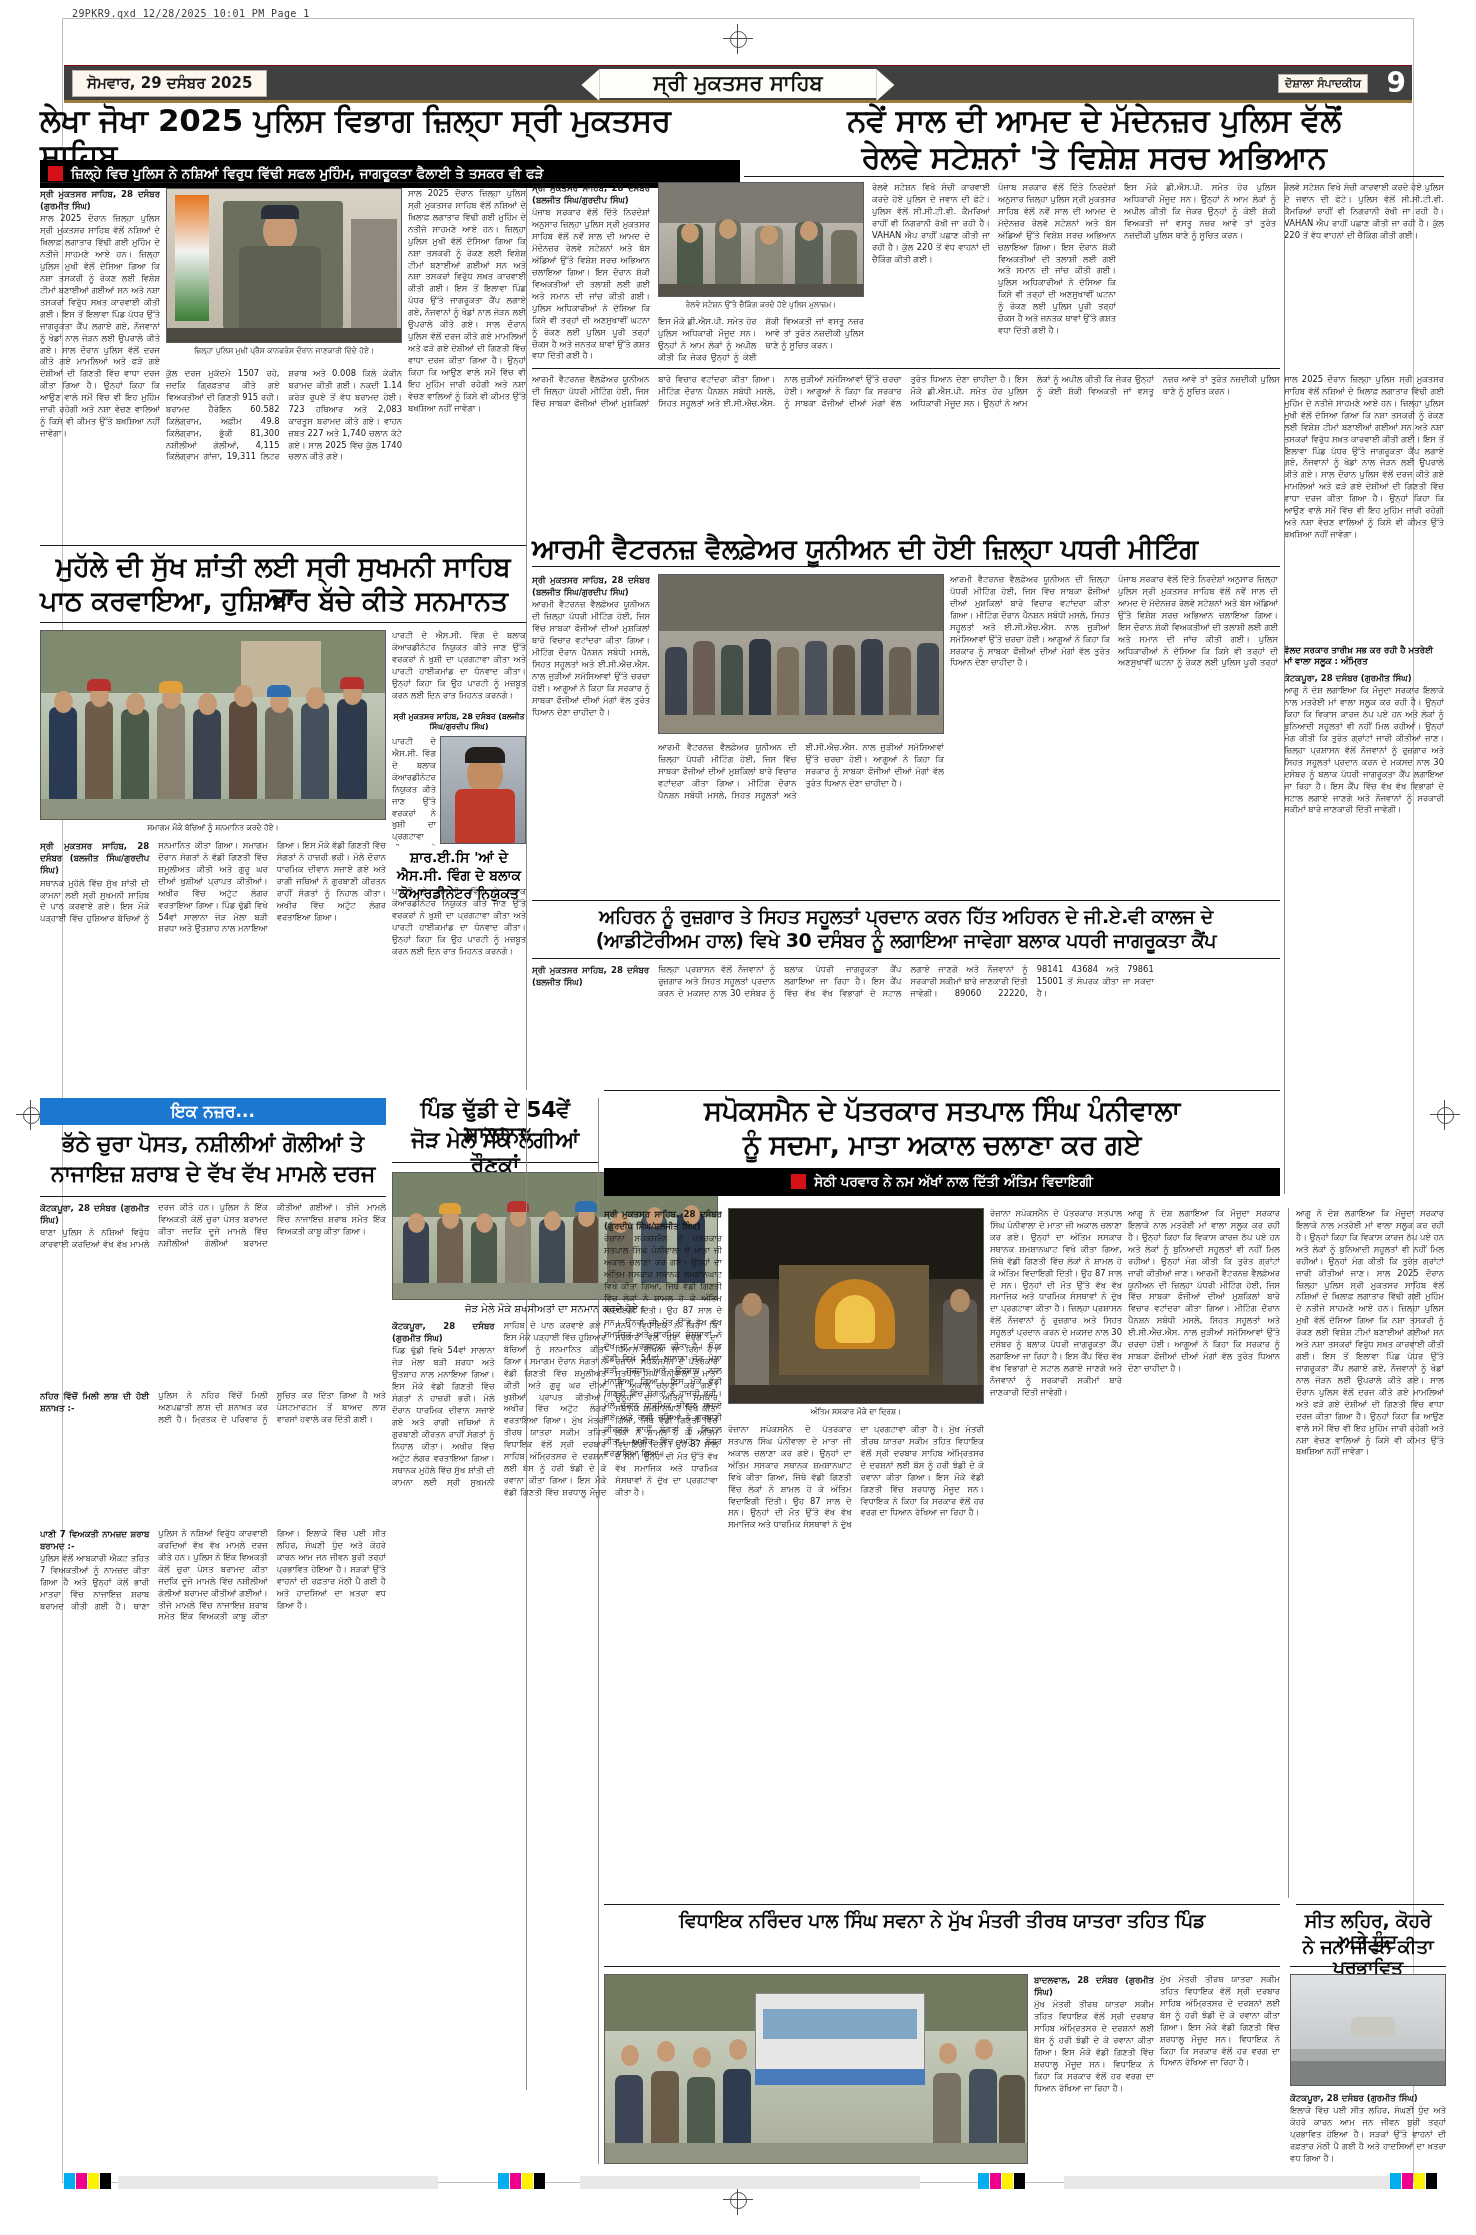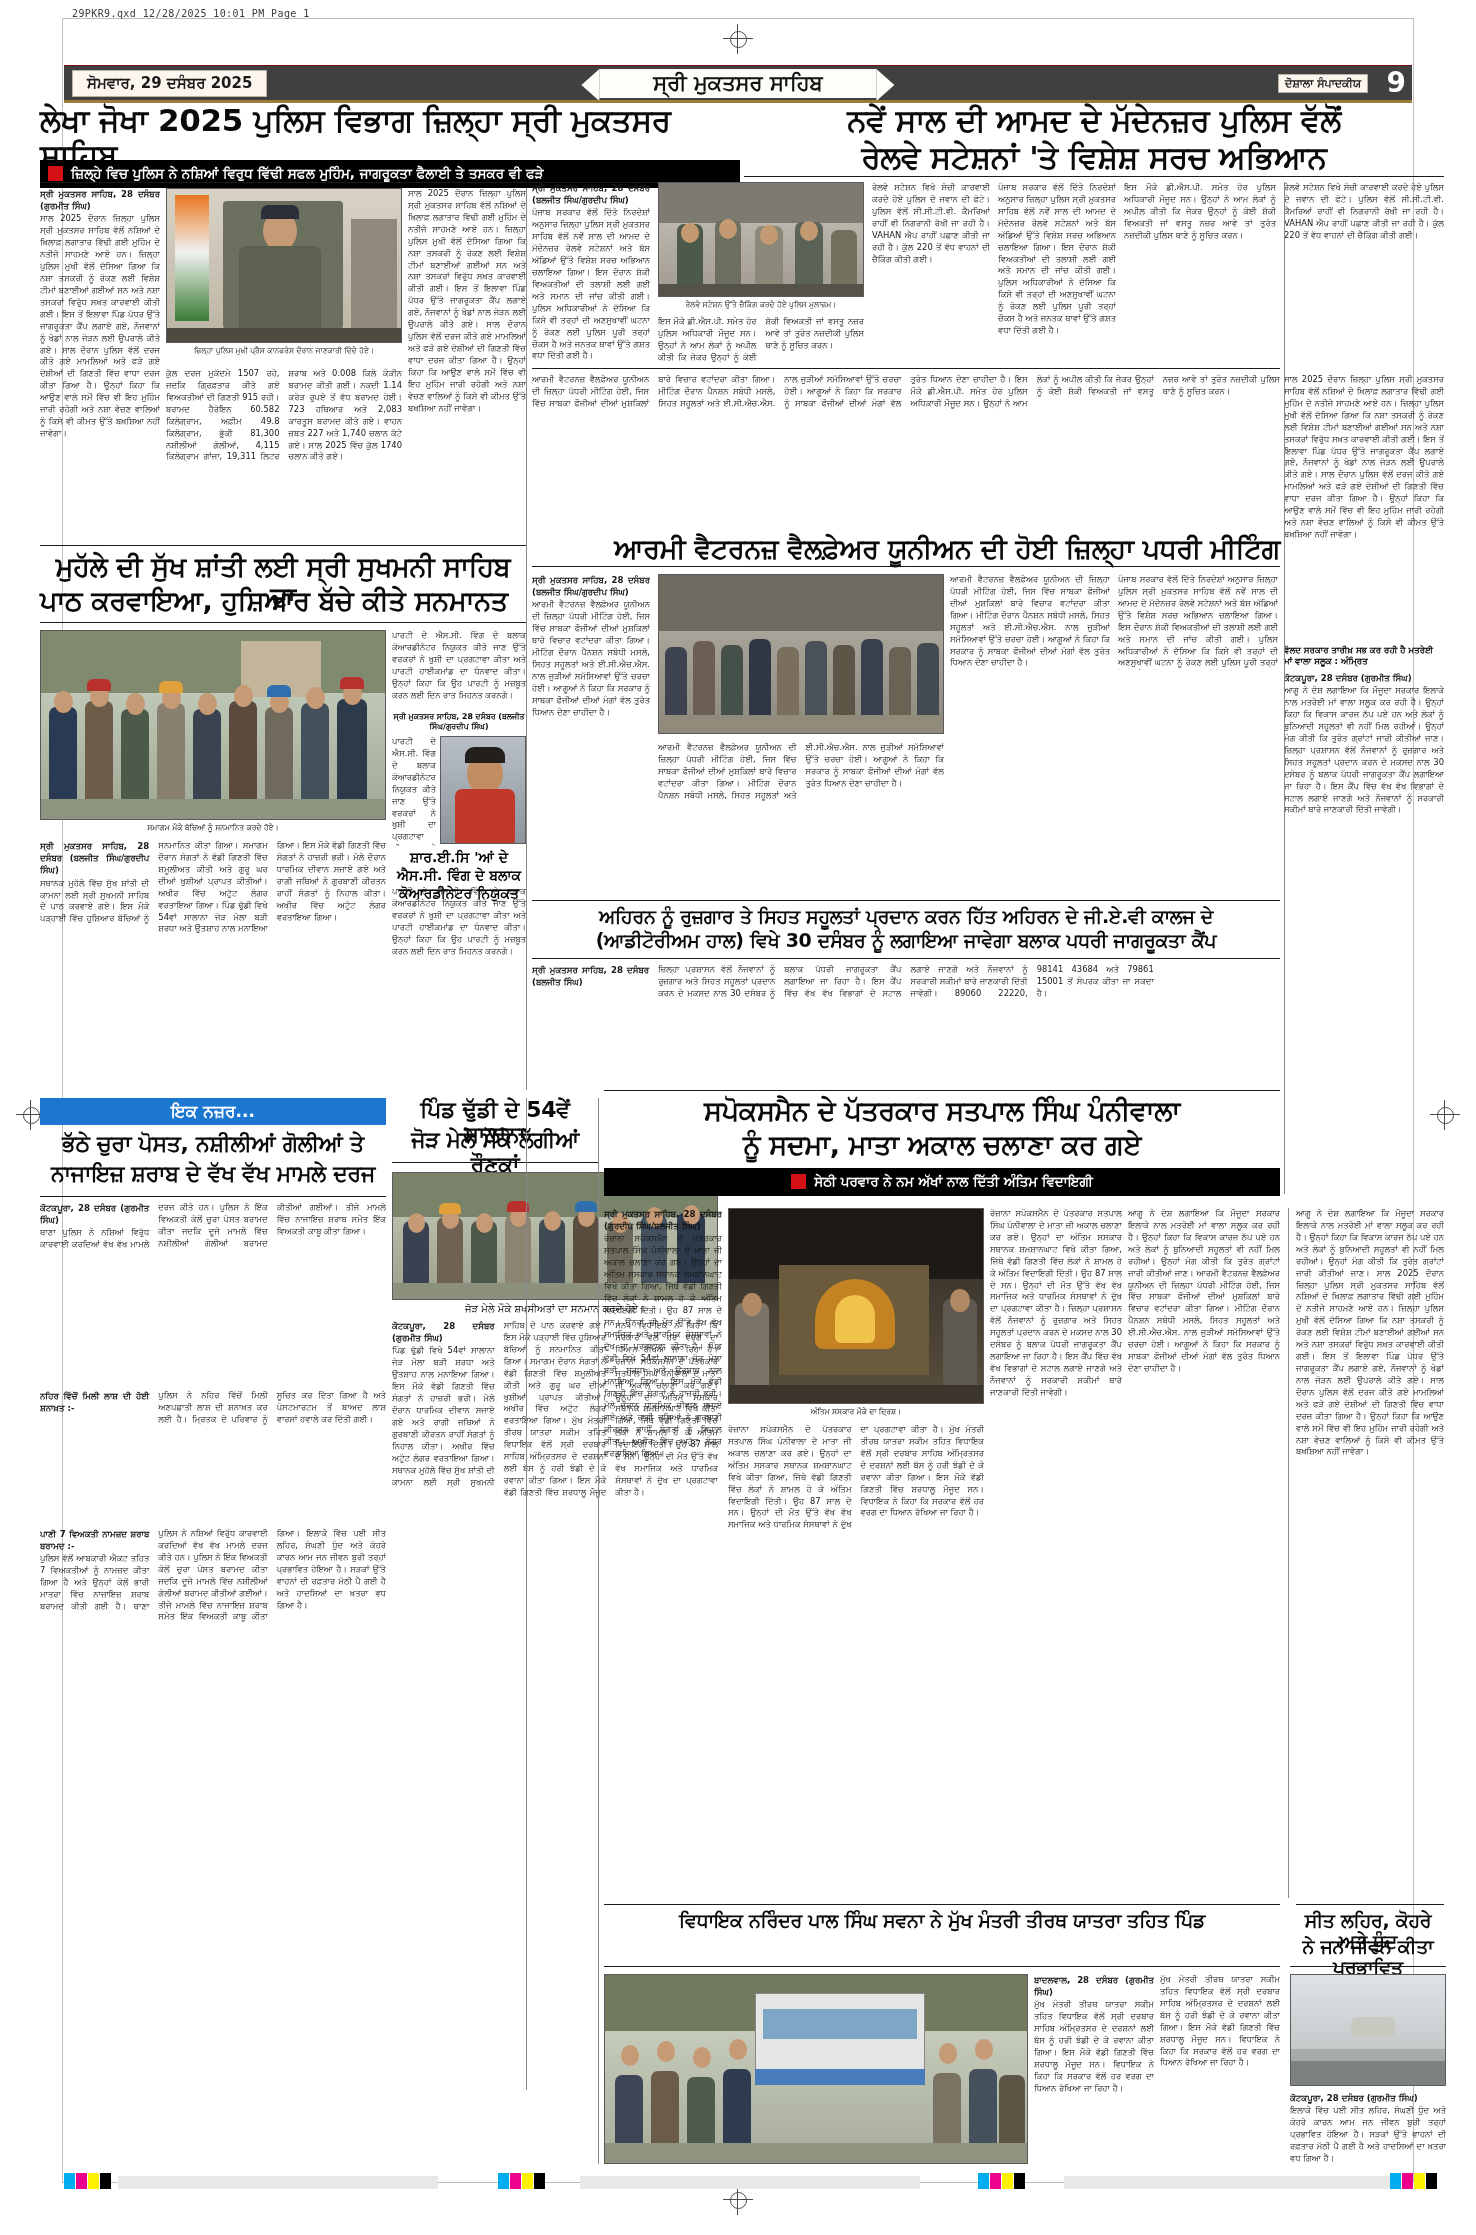--- a/index.html
+++ b/index.html
@@ -313,21 +313,21 @@
 
   <div class="abs body-col" style="left:532px; top:374px; width:748px; height:170px; column-count:6;">
     <span>ਆਰਮੀ ਵੈਟਰਨਜ਼ ਵੈਲਫ਼ੇਅਰ ਯੂਨੀਅਨ ਦੀ ਜ਼ਿਲ੍ਹਾ ਪੱਧਰੀ ਮੀਟਿੰਗ ਹੋਈ, ਜਿਸ ਵਿੱਚ ਸਾਬਕਾ ਫੌਜੀਆਂ ਦੀਆਂ ਮੁਸ਼ਕਿਲਾਂ ਬਾਰੇ ਵਿਚਾਰ ਵਟਾਂਦਰਾ ਕੀਤਾ ਗਿਆ। ਮੀਟਿੰਗ ਦੌਰਾਨ ਪੈਨਸ਼ਨ ਸਬੰਧੀ ਮਸਲੇ, ਸਿਹਤ ਸਹੂਲਤਾਂ ਅਤੇ ਈ.ਸੀ.ਐਚ.ਐਸ. ਨਾਲ ਜੁੜੀਆਂ ਸਮੱਸਿਆਵਾਂ ਉੱਤੇ ਚਰਚਾ ਹੋਈ। ਆਗੂਆਂ ਨੇ ਕਿਹਾ ਕਿ ਸਰਕਾਰ ਨੂੰ ਸਾਬਕਾ ਫੌਜੀਆਂ ਦੀਆਂ ਮੰਗਾਂ ਵੱਲ ਤੁਰੰਤ ਧਿਆਨ ਦੇਣਾ ਚਾਹੀਦਾ ਹੈ।</span>
     <span>ਇਸ ਮੌਕੇ ਡੀ.ਐਸ.ਪੀ. ਸਮੇਤ ਹੋਰ ਪੁਲਿਸ ਅਧਿਕਾਰੀ ਮੌਜੂਦ ਸਨ। ਉਨ੍ਹਾਂ ਨੇ ਆਮ ਲੋਕਾਂ ਨੂੰ ਅਪੀਲ ਕੀਤੀ ਕਿ ਜੇਕਰ ਉਨ੍ਹਾਂ ਨੂੰ ਕੋਈ ਸ਼ੱਕੀ ਵਿਅਕਤੀ ਜਾਂ ਵਸਤੂ ਨਜ਼ਰ ਆਵੇ ਤਾਂ ਤੁਰੰਤ ਨਜ਼ਦੀਕੀ ਪੁਲਿਸ ਥਾਣੇ ਨੂੰ ਸੂਚਿਤ ਕਰਨ।</span>
   </div>
 
   <div class="abs body-col" style="left:1284px; top:374px; width:160px; height:290px;">
     <span>ਸਾਲ 2025 ਦੌਰਾਨ ਜ਼ਿਲ੍ਹਾ ਪੁਲਿਸ ਸ੍ਰੀ ਮੁਕਤਸਰ ਸਾਹਿਬ ਵੱਲੋਂ ਨਸ਼ਿਆਂ ਦੇ ਖ਼ਿਲਾਫ਼ ਲਗਾਤਾਰ ਵਿੱਢੀ ਗਈ ਮੁਹਿੰਮ ਦੇ ਨਤੀਜੇ ਸਾਹਮਣੇ ਆਏ ਹਨ। ਜ਼ਿਲ੍ਹਾ ਪੁਲਿਸ ਮੁਖੀ ਵੱਲੋਂ ਦੱਸਿਆ ਗਿਆ ਕਿ ਨਸ਼ਾ ਤਸਕਰੀ ਨੂੰ ਰੋਕਣ ਲਈ ਵਿਸ਼ੇਸ਼ ਟੀਮਾਂ ਬਣਾਈਆਂ ਗਈਆਂ ਸਨ ਅਤੇ ਨਸ਼ਾ ਤਸਕਰਾਂ ਵਿਰੁੱਧ ਸਖ਼ਤ ਕਾਰਵਾਈ ਕੀਤੀ ਗਈ। ਇਸ ਤੋਂ ਇਲਾਵਾ ਪਿੰਡ ਪੱਧਰ ਉੱਤੇ ਜਾਗਰੂਕਤਾ ਕੈਂਪ ਲਗਾਏ ਗਏ, ਨੌਜਵਾਨਾਂ ਨੂੰ ਖੇਡਾਂ ਨਾਲ ਜੋੜਨ ਲਈ ਉਪਰਾਲੇ ਕੀਤੇ ਗਏ। ਸਾਲ ਦੌਰਾਨ ਪੁਲਿਸ ਵੱਲੋਂ ਦਰਜ ਕੀਤੇ ਗਏ ਮਾਮਲਿਆਂ ਅਤੇ ਫੜੇ ਗਏ ਦੋਸ਼ੀਆਂ ਦੀ ਗਿਣਤੀ ਵਿੱਚ ਵਾਧਾ ਦਰਜ ਕੀਤਾ ਗਿਆ ਹੈ। ਉਨ੍ਹਾਂ ਕਿਹਾ ਕਿ ਆਉਣ ਵਾਲੇ ਸਮੇਂ ਵਿੱਚ ਵੀ ਇਹ ਮੁਹਿੰਮ ਜਾਰੀ ਰਹੇਗੀ ਅਤੇ ਨਸ਼ਾ ਵੇਚਣ ਵਾਲਿਆਂ ਨੂੰ ਕਿਸੇ ਵੀ ਕੀਮਤ ਉੱਤੇ ਬਖ਼ਸ਼ਿਆ ਨਹੀਂ ਜਾਵੇਗਾ।</span>
   </div>
 
-  <div class="abs hl hl-xl" style="left:532px; top:534px; width:748px; text-align:right;">ਆਰਮੀ ਵੈਟਰਨਜ਼ ਵੈਲਫ਼ੇਅਰ ਯੂਨੀਅਨ ਦੀ ਹੋਈ ਜ਼ਿਲ੍ਹਾ ਪਧਰੀ ਮੀਟਿੰਗ</div>
+  <div class="abs hl hl-xl" style="left:532px; top:534px; width:748px; text-align:left;">ਆਰਮੀ ਵੈਟਰਨਜ਼ ਵੈਲਫ਼ੇਅਰ ਯੂਨੀਅਨ ਦੀ ਹੋਈ ਜ਼ਿਲ੍ਹਾ ਪਧਰੀ ਮੀਟਿੰਗ</div>
 
   <div class="abs hrule" style="left:532px; top:566px; width:748px;"></div>
 
   <div class="abs photo" style="left:658px; top:574px; width:286px; height:160px;">
     <div class="sky" style="background:linear-gradient(#b7b3a8,#8d897e);"></div>
     <div class="abs" style="left:0;top:0;width:286px;height:56px;background:#6e6a60;"></div>
     <div class="fig" style="left:6px;bottom:0;width:22px;height:86px;background:#3d4450;"></div>
     <div class="fig" style="left:34px;bottom:0;width:22px;height:92px;background:#6a5f52;"></div>
     <div class="fig" style="left:62px;bottom:0;width:22px;height:88px;background:#46504a;"></div>
     <div class="fig" style="left:90px;bottom:0;width:22px;height:94px;background:#2f3742;"></div>

